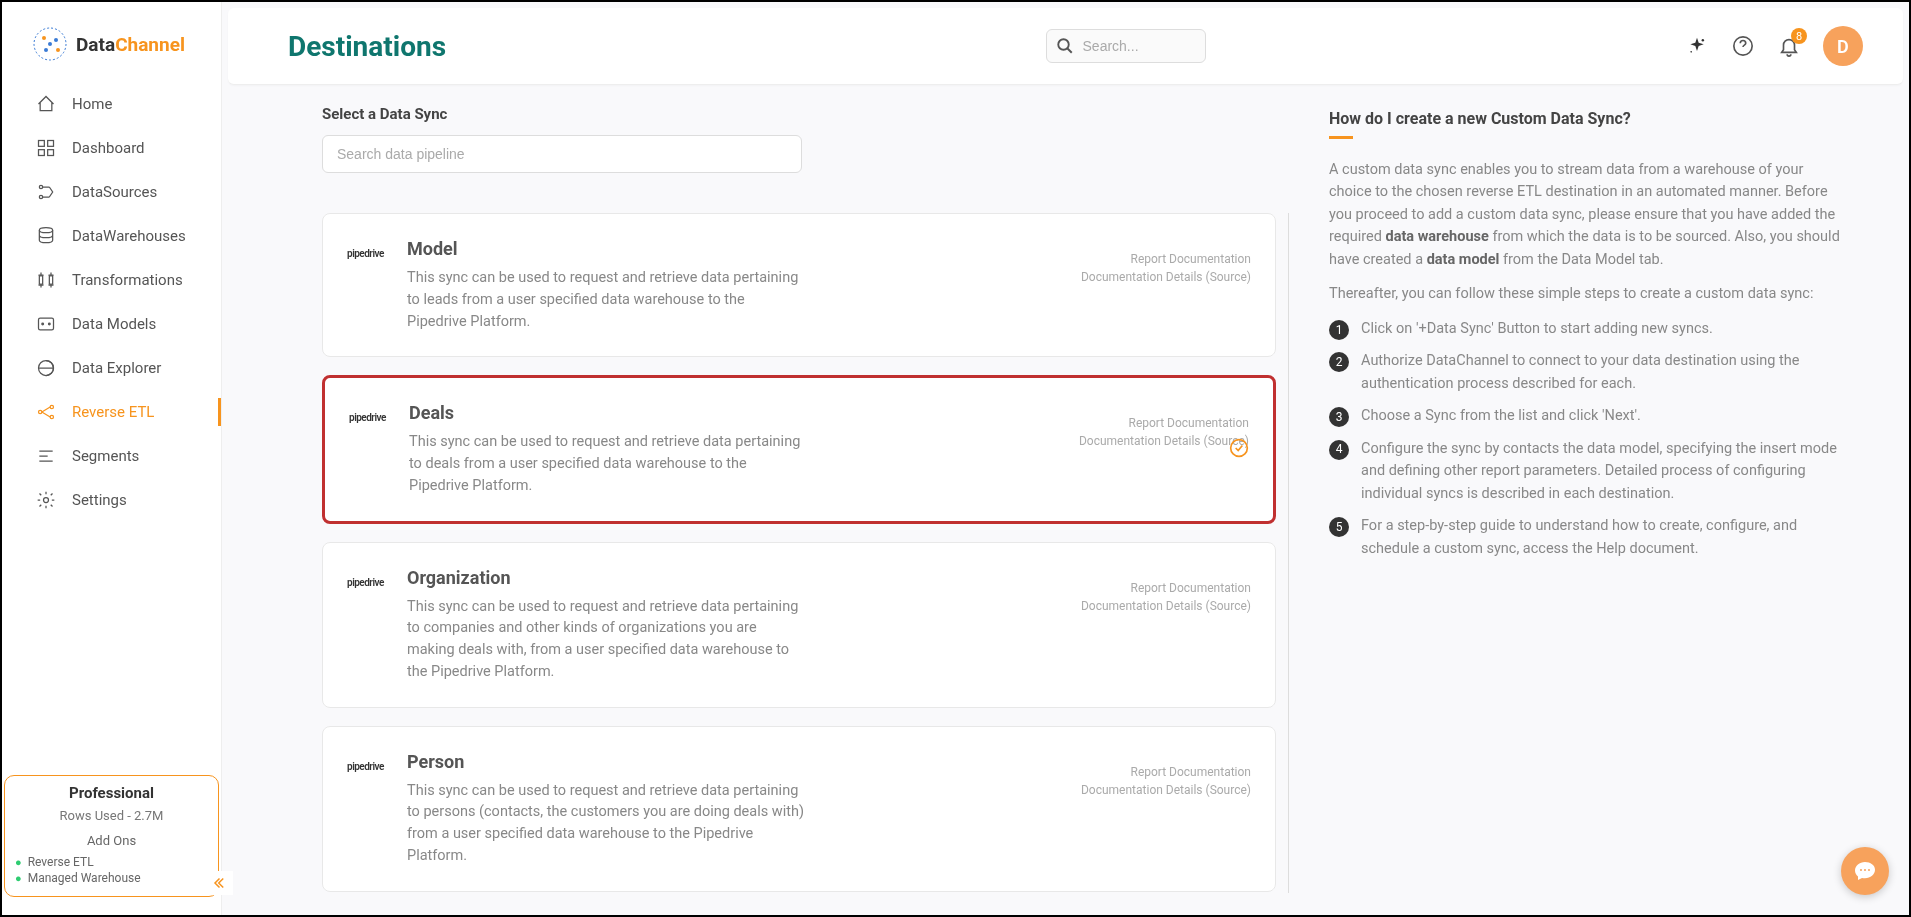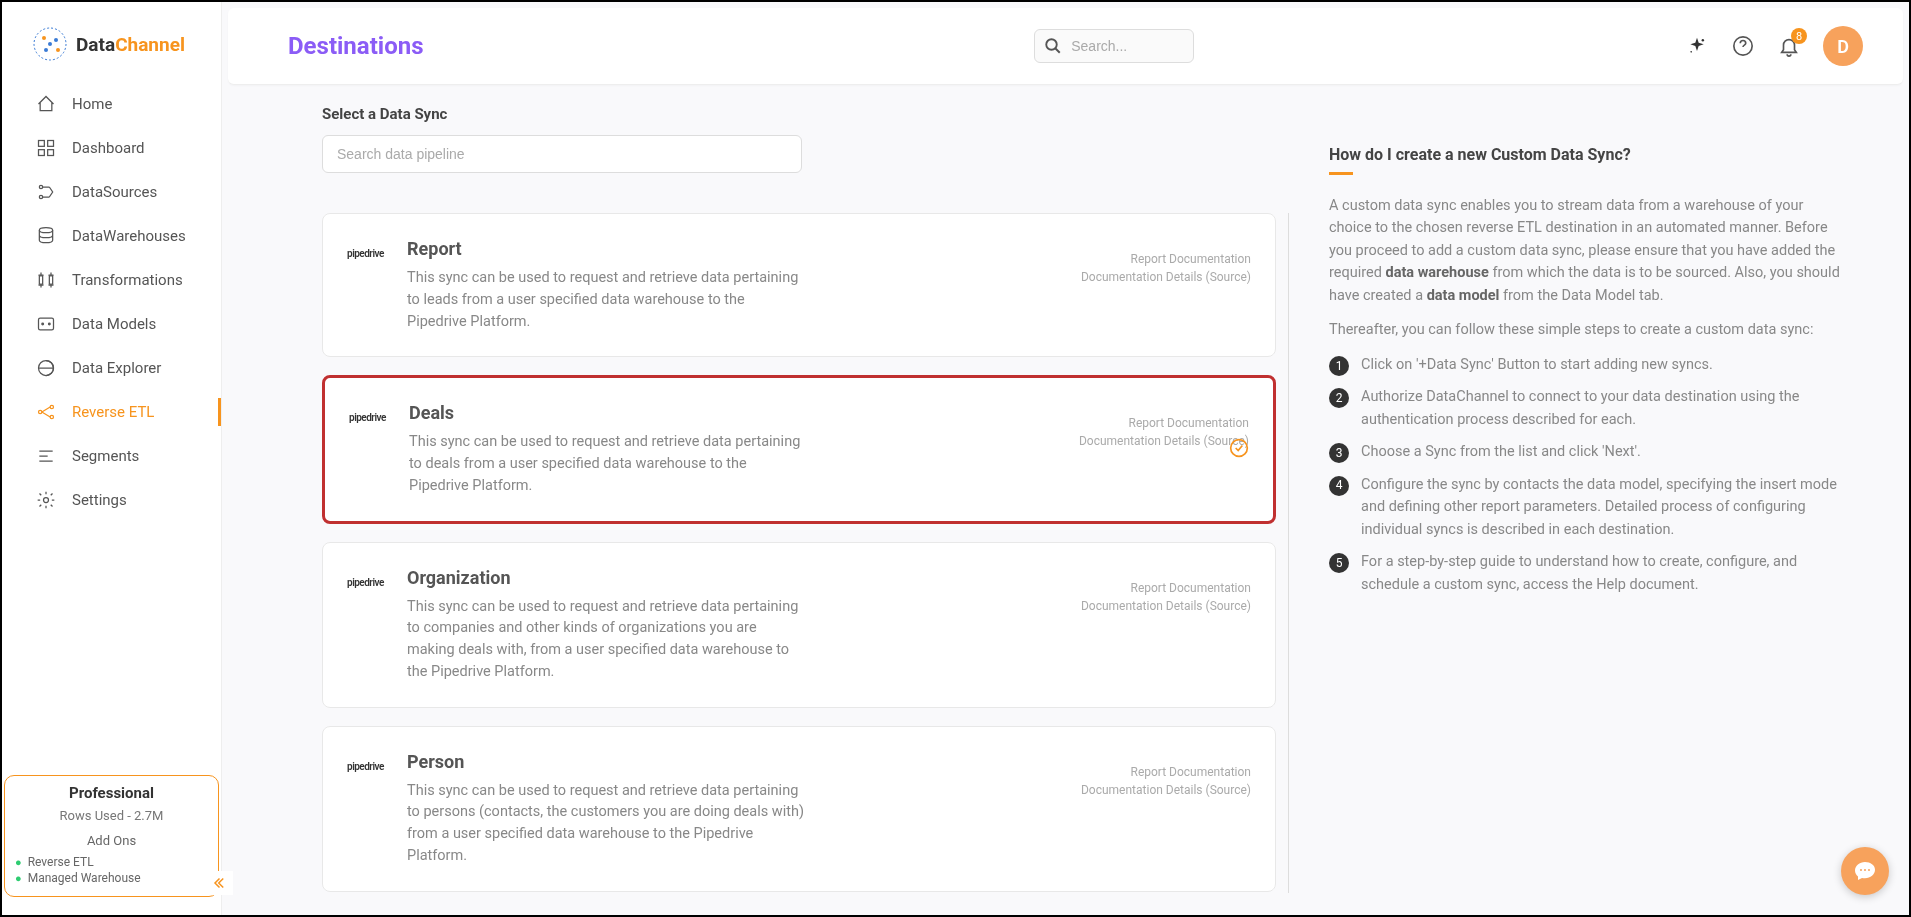--- a/index.html
+++ b/index.html
@@ -18,21 +18,21 @@
 .nav-icon { width: 20px; height: 20px; color: inherit; flex-shrink: 0; }
 .plan-box { margin: 0 2px 18px; border: 1px solid #f7941e; border-radius: 10px; padding: 8px 10px 10px; font-size: 13px; text-align: center; background: #fff; }
 .plan-name { font-weight: 700; color: #333; margin-bottom: 6px; font-size: 15px; }
 .plan-rows { color: #777; margin-bottom: 10px; font-size: 13px; }
 .plan-addons-title { color: #666; margin-bottom: 6px; font-size: 13px; }
 .plan-addon { text-align: left; display: flex; align-items: center; gap: 6px; color: #666; font-size: 12px; padding: 1px 0; }
 .check { color: #2ecc71; font-size: 11px; }
 .collapse-btn { position: absolute; right: -12px; bottom: 20px; width: 24px; height: 24px; display: flex; align-items: center; justify-content: center; color: #f7941e; cursor: pointer; background: #fff; }
 .content { flex: 1; display: flex; flex-direction: column; background: #f9f9fb; }
 .topbar { display: flex; align-items: center; padding: 18px 40px 18px 60px; background: #fff; border-bottom: 1px solid #eee; box-shadow: 0 1px 2px rgba(0,0,0,0.03); margin: 6px 6px 0 6px; border-radius: 6px; }
-.page-title { font-size: 24px; font-weight: 700; color: #8b5cf6; }
+.page-title { font-size: 28px; font-weight: 700; color: #0f766e; }
 .search-wrap { margin-left: auto; margin-right: auto; position: relative; transform: translateX(60px); }
 .search-input { width: 160px; padding: 8px 12px 8px 36px; border: 1px solid #ddd; border-radius: 6px; font-size: 14px; color: #888; background: #fafafa; }
 .search-icon-el { position: absolute; left: 10px; top: 50%; transform: translateY(-50%); color: #555; }
 .top-actions { display: flex; align-items: center; gap: 22px; }
 .top-icon-btn { width: 24px; height: 24px; cursor: pointer; color: #555; position: relative; display: flex; align-items: center; justify-content: center; }
 .badge { position: absolute; top: -6px; right: -6px; background: #f7941e; color: #fff; font-size: 11px; border-radius: 50%; width: 16px; height: 16px; display: flex; align-items: center; justify-content: center; }
 .avatar { width: 40px; height: 40px; border-radius: 50%; background: #f7a25c; color: #fff; display: flex; align-items: center; justify-content: center; font-size: 18px; font-weight: 600; cursor: pointer; }
 .body-area { flex: 1; display: flex; padding: 20px 40px 0 100px; gap: 40px; overflow: hidden; }
 .left-col { flex: 1; min-width: 0; }
 .section-title { font-size: 15px; font-weight: 700; color: #444; margin-bottom: 12px; }
@@ -41,21 +41,21 @@
 .card { background: #fff; border: 1px solid #e8e8e8; border-radius: 8px; padding: 24px 28px 24px 24px; margin-bottom: 18px; display: flex; gap: 20px; min-height: 120px; position: relative; }
 .card.selected { border: 3px solid #c03030; }
 .card-icon { width: 40px; flex-shrink: 0; display: flex; align-items: flex-start; padding-top: 10px; }
 .pipedrive-logo { font-size: 10px; color: #333; font-weight: 600; letter-spacing: -0.5px; }
 .card-body { flex: 1; }
 .card-title { font-size: 18px; font-weight: 700; color: #555; margin-bottom: 8px; }
 .card-desc { font-size: 14.5px; color: #888; line-height: 1.5; max-width: 400px; }
 .card-links { position: absolute; top: 36px; right: 24px; text-align: right; }
 .card-link { font-size: 12px; color: #aaa; cursor: pointer; display: block; line-height: 1.5; }
 .card-check { position: absolute; right: 24px; top: 60px; color: #f7941e; font-size: 18px; }
-.right-col { width: 540px; padding-top: 4px; padding-right: 20px; margin-top: 36px; }
+.right-col { width: 540px; padding-top: 4px; padding-right: 20px; }
 .help-title { font-size: 16px; font-weight: 700; color: #444; margin-bottom: 8px; }
 .underline { width: 24px; height: 3px; background: #f7941e; margin-bottom: 20px; }
 .help-para { font-size: 14.5px; color: #888; line-height: 1.55; margin-bottom: 12px; }
 .help-para strong { color: #666; font-weight: 700; }
 .help-list { list-style: none; }
 .help-list li { display: flex; gap: 12px; font-size: 14.5px; color: #888; line-height: 1.55; margin-bottom: 10px; align-items: flex-start; }
 .num-badge { background: #333; color: #fff; width: 20px; height: 20px; border-radius: 50%; display: flex; align-items: center; justify-content: center; font-size: 12px; flex-shrink: 0; margin-top: 2px; }
 .chat-fab { position: absolute; bottom: 20px; right: 20px; width: 48px; height: 48px; border-radius: 50%; background: #f7a25c; display: flex; align-items: center; justify-content: center; color: #fff; cursor: pointer; box-shadow: 0 2px 8px rgba(0,0,0,0.2); }
 ::placeholder { color: #aaa; }
 </style>
@@ -209,21 +209,21 @@
     <div class="body-area">
       <div class="left-col">
         <div class="section-title">Select a Data Sync</div>
         <input class="pipeline-search" placeholder="Search data pipeline" style="">
         <div class="cards-scroll" id="cards-list">
             <div class="card">
     <div class="card-icon">
                 <span class="pipedrive-logo">pipedrive</span>
               </div>
     <div class="card-body">
-      <div class="card-title">Report</div>
+      <div class="card-title">Model</div>
       <div class="card-desc">This sync can be used to request and retrieve data pertaining to leads from a user specified data warehouse to the Pipedrive Platform.</div>
     </div>
     <div class="card-links">
       <span class="card-link">Report Documentation</span>
       <span class="card-link">Documentation Details (Source)</span>
     </div>
 
   </div>
             <div class="card selected">
     <div class="card-icon">

